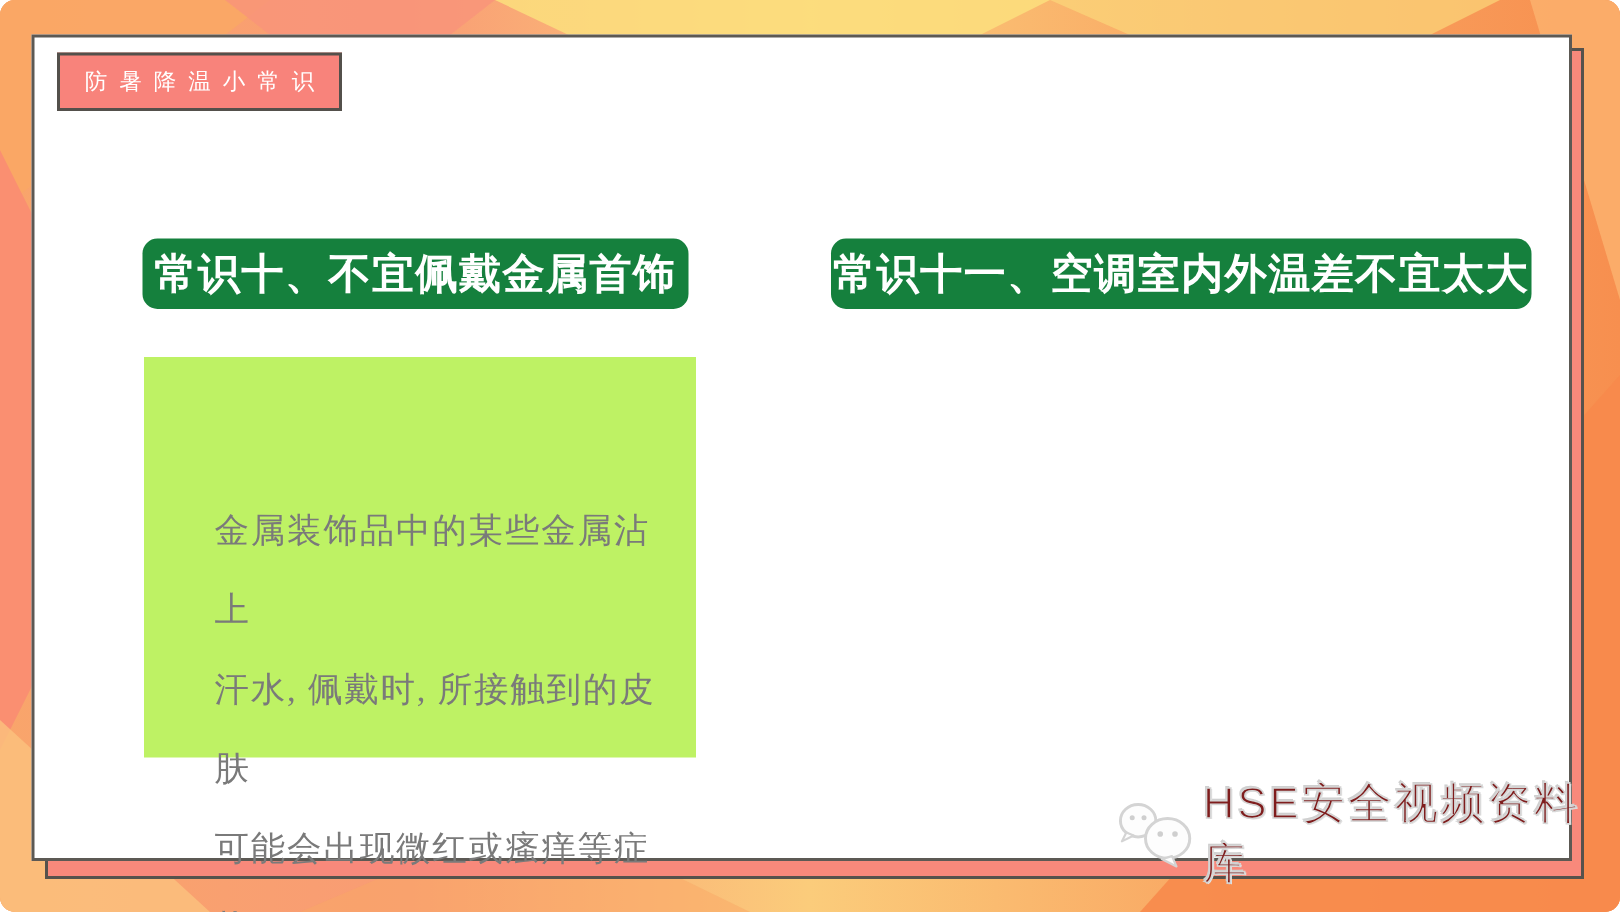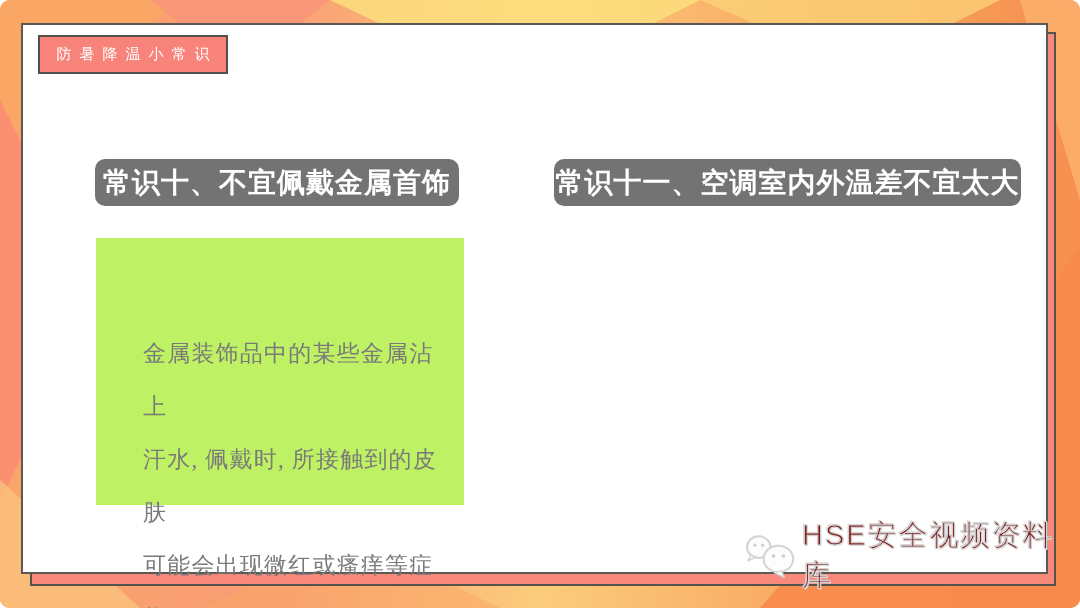--- a/index.html
+++ b/index.html
@@ -19,21 +19,21 @@
     background:#ffffff;border:2px solid #5c5954;box-sizing:border-box;
   }
   .badge{
     position:absolute;left:38px;top:35px;width:190px;height:39px;
     background:#F8837B;border:2px solid #53504b;box-sizing:border-box;
     display:flex;align-items:center;justify-content:center;
     color:#ffffff;font-size:15px;letter-spacing:8px;text-indent:8px;
   }
   .banner{
     position:absolute;top:159px;height:47px;border-radius:10px;
-    background:#737373;color:#ffffff;
+    background:#15803d;color:#ffffff;
     display:flex;align-items:center;justify-content:center;
     font-size:28px;font-weight:bold;letter-spacing:1px;
   }
   .banner.left{left:95px;width:364px;}
   .banner.right{left:530px;width:467px;margin-left:24px;}
   .body-box{
     position:absolute;top:238px;height:267px;background:#bef264;
     box-sizing:border-box;color:#7a7a7a;font-size:23px;line-height:53px;
     letter-spacing:1.2px;white-space:pre-line;
   }

